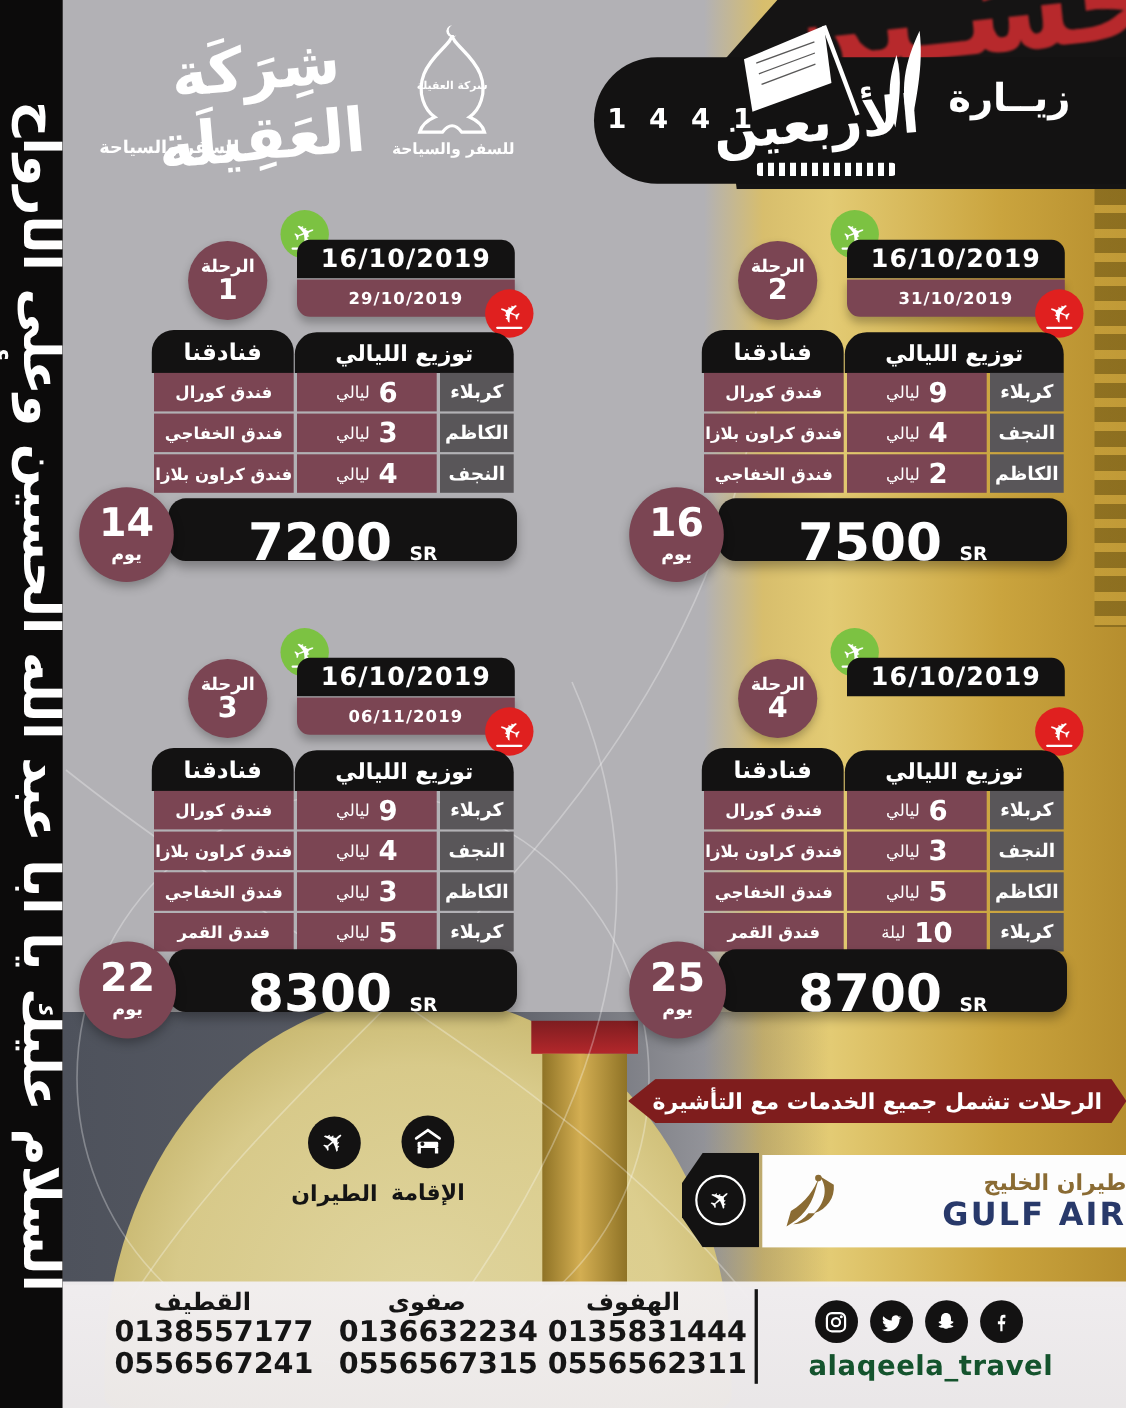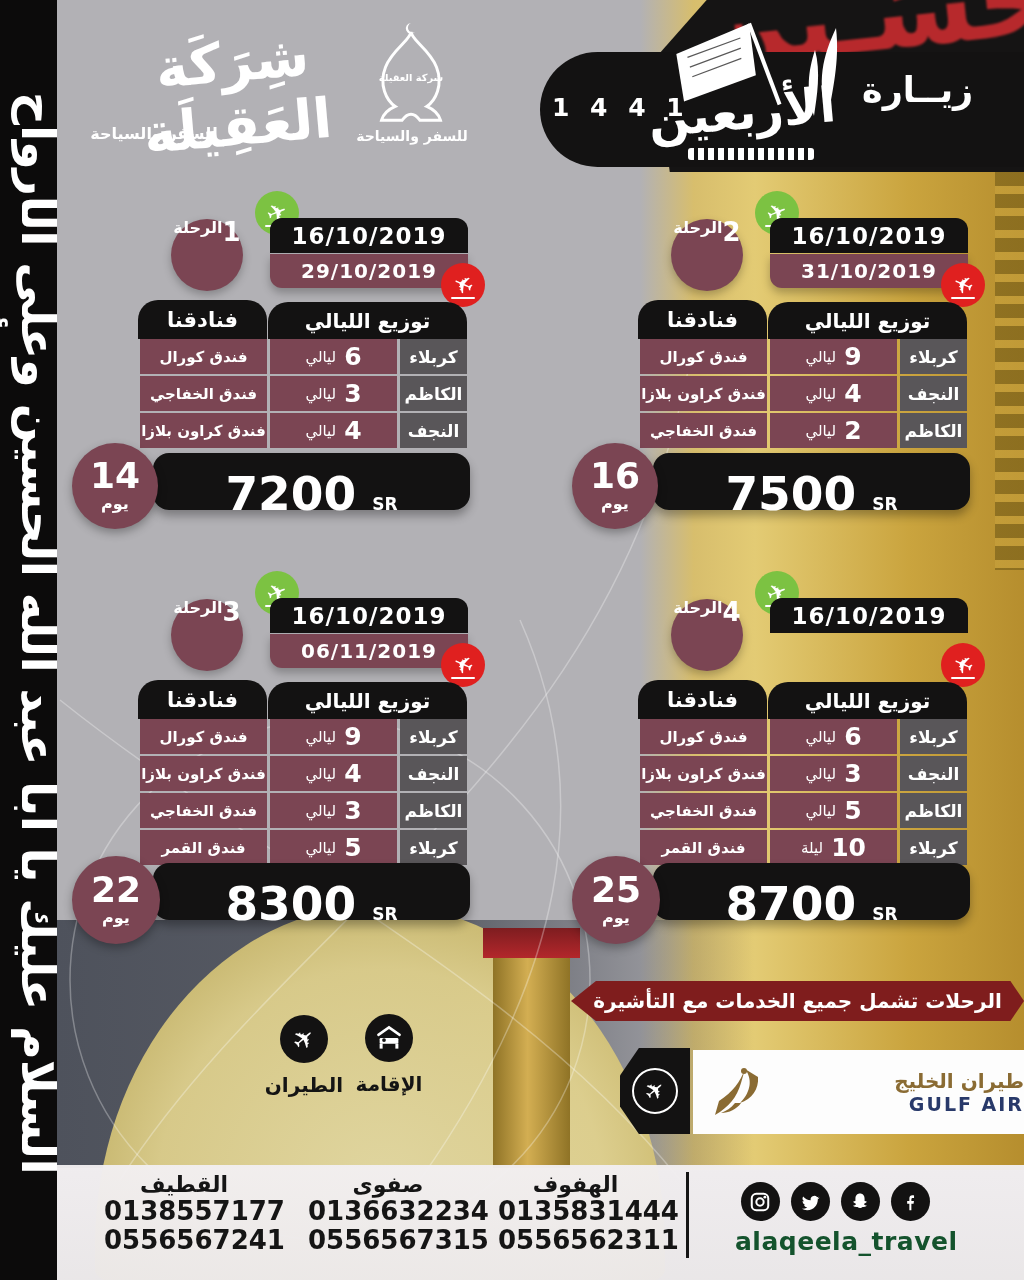--- a/index.html
+++ b/index.html
@@ -58,30 +58,30 @@
 
   
   .trip { position:absolute; width:400px; height:400px; z-index:10; }
   .t1 { left:75px;  top:195px; }
   .t2 { left:575px; top:195px; }
   .t3 { left:75px;  top:575px; }
   .t4 { left:575px; top:575px; }
 
   .trip-circle { position:absolute; left:96px; top:24px; width:72px; height:72px;
     background:#7b4553; border-radius:50%; color:#fff; text-align:center;
-    display:flex; flex-direction:row; justify-content:center;
+    display:flex; flex-direction:column; justify-content:center;
     box-shadow:0 4px 8px rgba(0,0,0,.25); }
   .trip-circle .tl { font-size:16px; font-weight:bold; line-height:18px; }
   .trip-circle .tn { font-size:26px; font-weight:bold; line-height:26px; }
 
   .bar-depart { position:absolute; left:195px; top:23px; width:198px; height:35px;
     background:#131212; border-radius:12px 12px 0 0; color:#fff; font-size:23px; font-weight:bold;
     display:flex; align-items:center; justify-content:center; letter-spacing:1px; }
   .bar-return { position:absolute; left:195px; top:59px; width:198px; height:34px;
-    background:#7b4553; border-radius:0 0 12px 12px; color:#fff; font-size:20px; font-weight:bold;
+    background:#7b4553; border-radius:0 0 12px 12px; color:#fff; font-size:15px; font-weight:bold;
     display:flex; align-items:center; justify-content:center; letter-spacing:1px;
     box-shadow:0 5px 8px rgba(0,0,0,.25); }
 
   .plane-badge { position:absolute; width:44px; height:44px; border-radius:50%;
     display:flex; align-items:center; justify-content:center; color:#fff; }
   .badge-depart { left:180px; top:-4px; background:#7cc242; }
   .badge-return { left:366px; top:68px; background:#e0201f; }
   .plane-badge .pg { font-size:24px; line-height:1; }
   .badge-depart .pg { transform:rotate(-22deg); }
   .badge-return .pg { transform:scaleX(-1) rotate(-24deg); }
@@ -130,21 +130,21 @@
   
   .notice { position:absolute; left:571px; top:981px; width:453px; height:40px; z-index:10;
     background:#7f1d1d; color:#fff; font-size:20px; font-weight:bold;
     display:flex; align-items:center; justify-content:center;
     clip-path:polygon(0 50%, 5.5% 0, 97% 0, 100% 50%, 97% 100%, 5.5% 100%); }
   .gulf-box { position:absolute; left:693px; top:1050px; width:331px; height:84px; z-index:10;
     background:#fdfdfd; display:flex; align-items:center; }
   .gulf-falcon { margin-left:14px; }
   .gulf-text { flex:1; text-align:right; }
   .gulf-ar { color:#8a6b33; font-size:20px; font-weight:bold; }
-  .gulf-en { color:#28396a; font-size:19px; font-weight:bold; letter-spacing:2px; }
+  .gulf-en { color:#28396a; font-size:29px; font-weight:bold; letter-spacing:2px; }
   .gulf-hex { position:absolute; left:620px; top:1048px; width:70px; height:86px; z-index:10;
     background:#131212; clip-path:polygon(0 32%, 27% 0, 100% 0, 100% 100%, 27% 100%, 0 68%);
     display:flex; align-items:center; justify-content:center; }
   .gulf-hex .ring { width:46px; height:46px; border:2.5px solid #fff; border-radius:50%;
     display:flex; align-items:center; justify-content:center; color:#fff; }
   .gulf-hex .pg { font-size:24px; transform:rotate(-40deg); }
 
   
   .bottom-strip { position:absolute; left:57px; top:1165px; width:967px; height:115px; z-index:9;
     background:linear-gradient(180deg,#f2eff1 0%, #ece9ea 100%); opacity:.96; }

